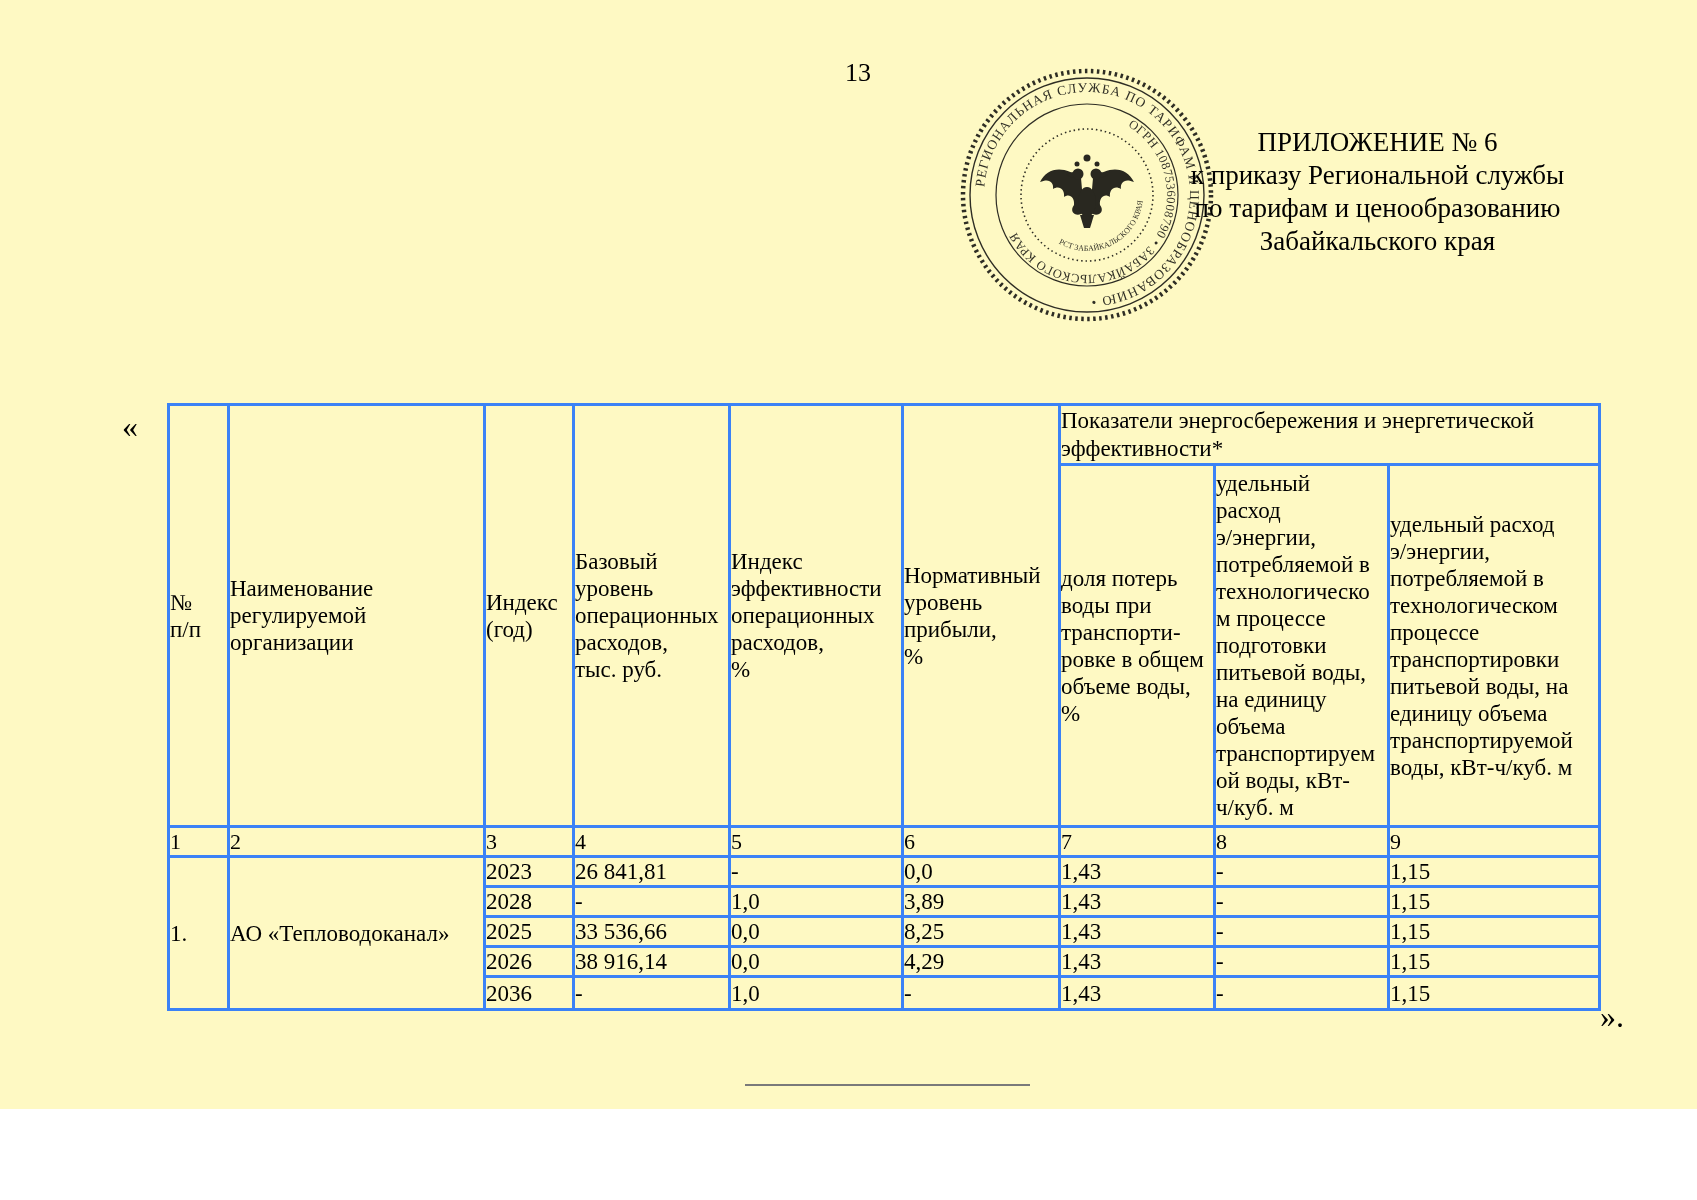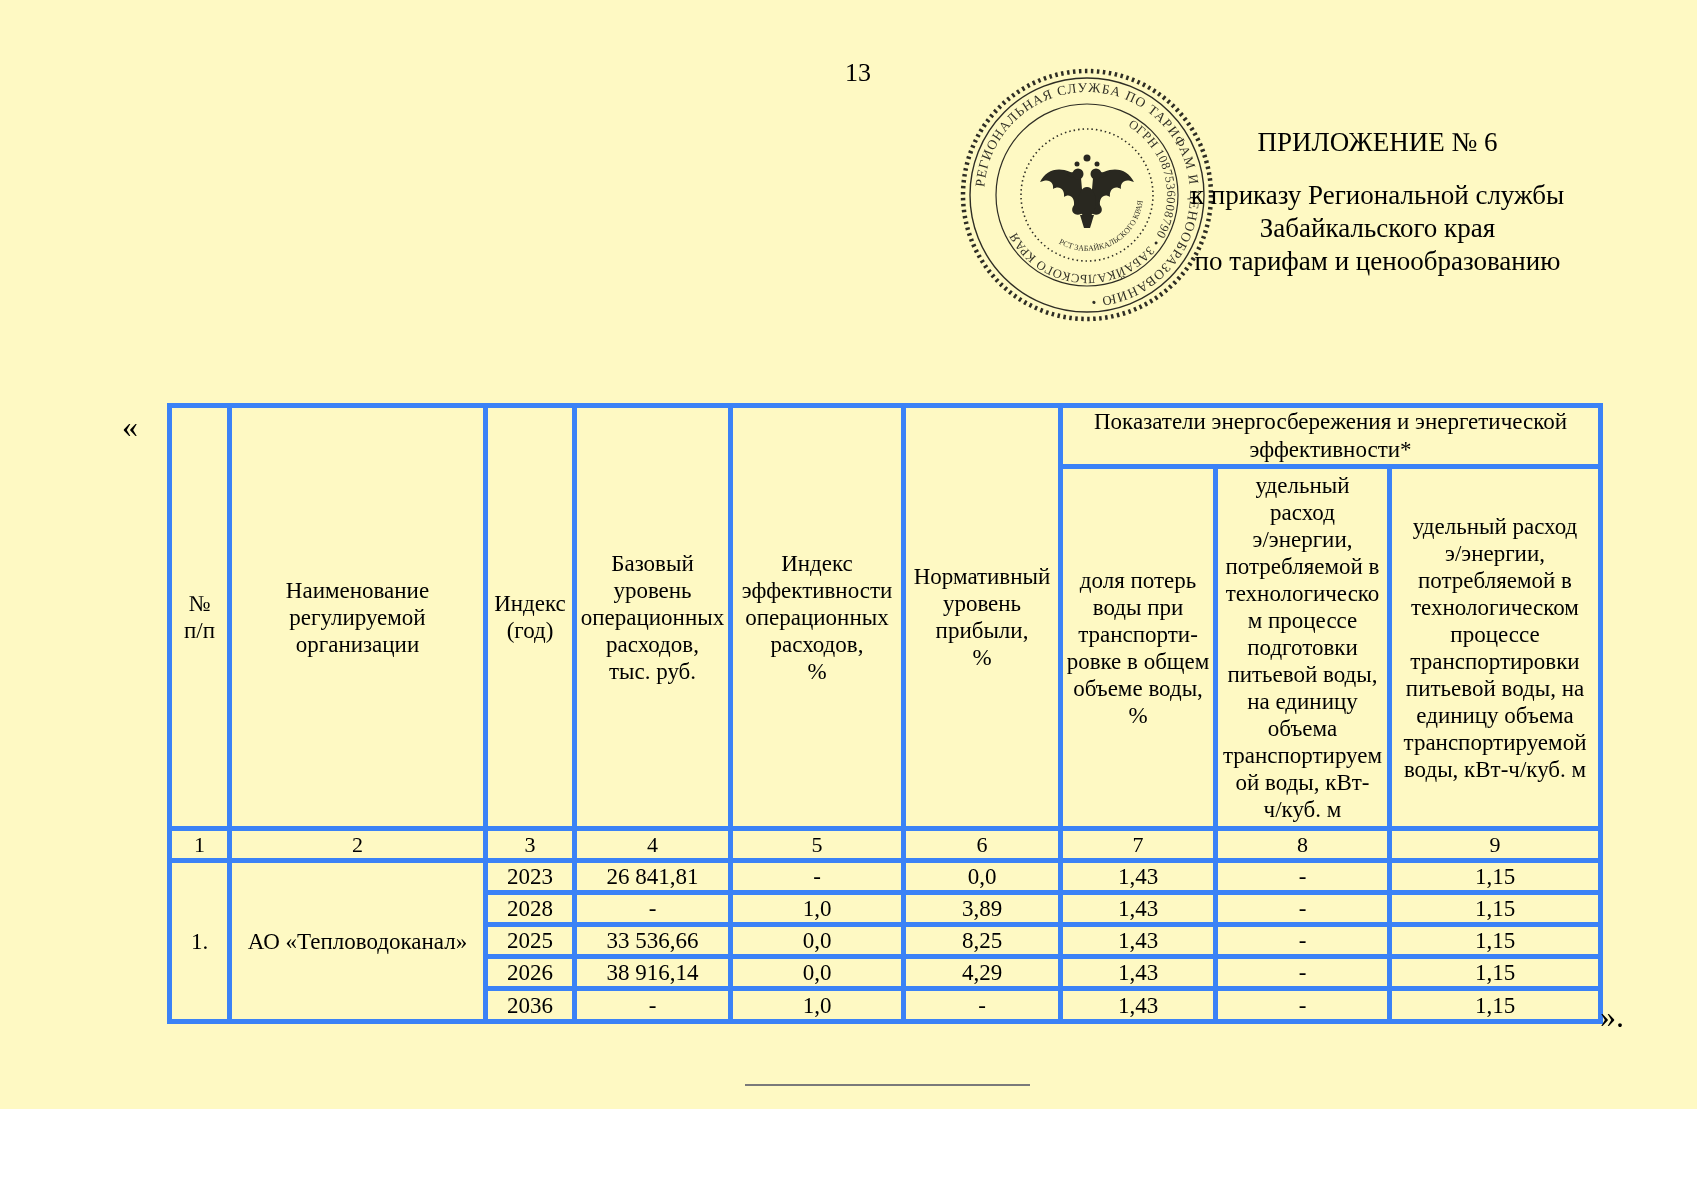--- a/index.html
+++ b/index.html
@@ -1,27 +1,27 @@
 <!DOCTYPE html>
 <html><head>
 <meta charset="utf-8">
 <style>
   html,body{margin:0;padding:0;background:#fff;}
   .page{position:relative;width:1697px;height:1109px;background:#fef9c3;overflow:hidden;
         font-family:"Liberation Serif","DejaVu Serif",serif;color:#000;}
   .abs{position:absolute;}
   .pagenum{left:836px;top:58px;width:44px;text-align:center;font-size:26px;}
   .hdrblock{left:1145px;top:126px;width:465px;text-align:center;font-size:27px;line-height:33px;}
-  .hdrblock .title{margin-bottom:20px;}
+  .hdrblock .title{}
   .quote-open{left:122px;top:408px;font-size:32px;}
   .quote-close{left:1600px;top:998px;font-size:32px;}
   .stamp{left:956px;top:64px;width:262px;height:262px;opacity:.92;mix-blend-mode:multiply;}
   table.doc{position:absolute;left:167px;top:403px;width:1431px;border-collapse:collapse;
             table-layout:fixed;font-size:23px;line-height:27px;}
-  table.doc td{border:5px solid #3b82f6;text-align:center;vertical-align:middle;padding:0;
+  table.doc td{border:3px solid #3b82f6;text-align:left;vertical-align:middle;padding:0;
                overflow:hidden;box-sizing:border-box;}
   table.doc{border:3px solid #000;}
   .pl{white-space:pre-line;}
   .grouphead{line-height:28px;}
   .numrow td{font-size:22px;}
   .fnline{left:745px;top:1084px;width:285px;height:2px;background:#7a7a7a;}
 </style>
 </head>
 <body>
 
@@ -61,22 +61,22 @@
       <path d="M145,108 L152,111 L145,114 Z"></path>
       <circle cx="121" cy="100" r="2.5"></circle>
       <circle cx="141" cy="100" r="2.5"></circle>
       <circle cx="131" cy="94" r="3.5"></circle>
     </g>
   </svg>
 
   <div class="abs hdrblock">
     <div class="title">ПРИЛОЖЕНИЕ № 6</div>
     <div>к приказу Региональной службы</div>
+    <div>по тарифам и ценообразованию</div>
     <div>Забайкальского края</div>
-    <div>по тарифам и ценообразованию</div>
   </div>
 
   <div class="abs quote-open">«</div>
 
   <table class="doc">
     <colgroup>
       <col style="width:60px">
         <col style="width:256px">
         <col style="width:89px">
       <col style="width:156px">

